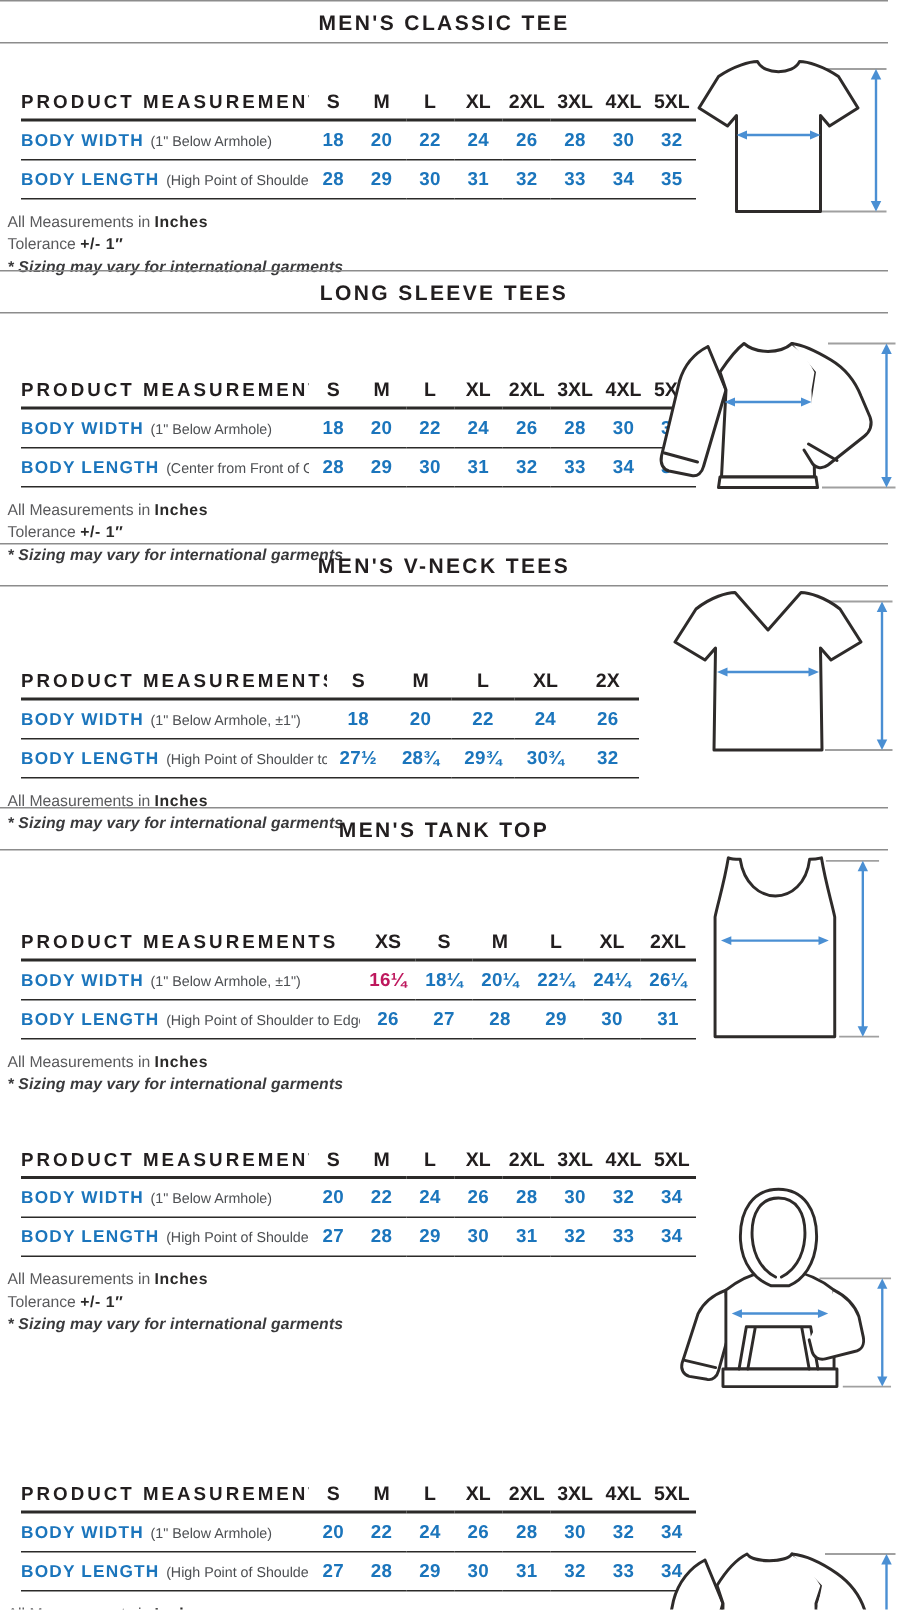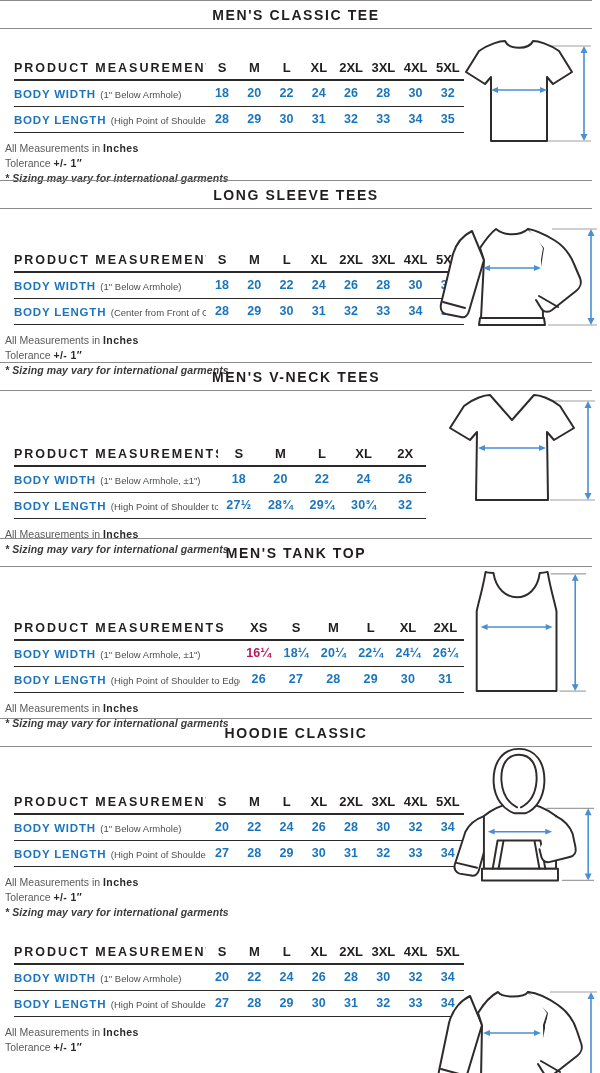--- a/index.html
+++ b/index.html
@@ -331,23 +331,20 @@
       <g>
         <line class="arrow" x1="122" y1="13" x2="122" y2="122"></line>
         <polygon class="ahead" points="122,8 118.5,15 125.5,15"></polygon>
         <polygon class="ahead" points="122,127 118.5,120 125.5,120"></polygon>
       </g>
     </svg>
   </div>
 </section>
 
 <section class="size-section s5">
-  <div class="title-bar">
-    <h2>HOODIE CLASSIC</h2>
-  </div>
   <div class="table-wrap">
     <table class="cols8">
       <thead>
           <tr>
         <th class="lbl">PRODUCT MEASUREMENTS</th>
       <th class="size">S</th>
             <th class="size">M</th>
             <th class="size">L</th>
             <th class="size">XL</th>
             <th class="size">2XL</th>

